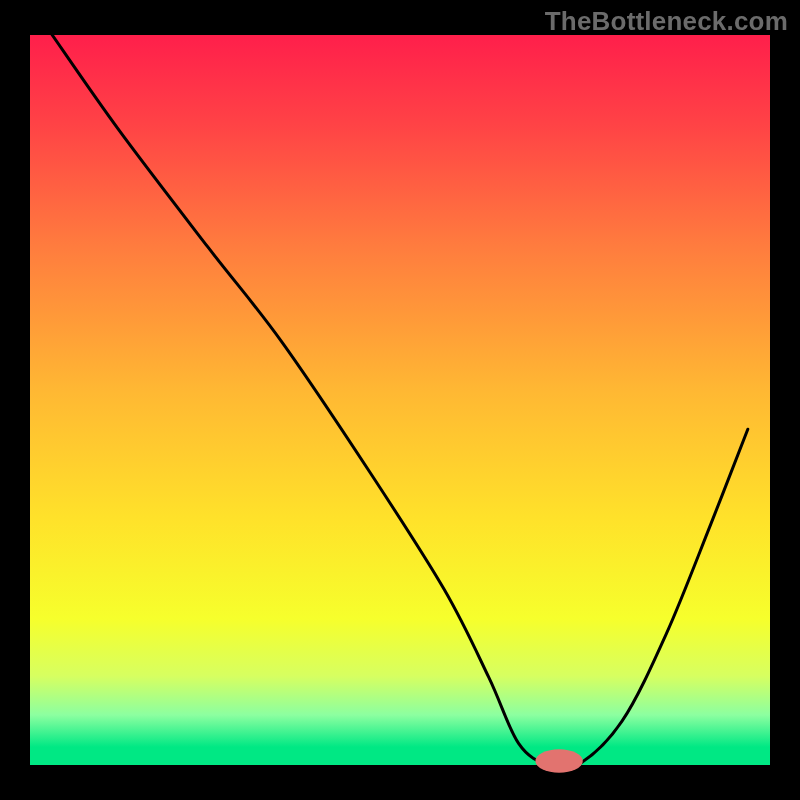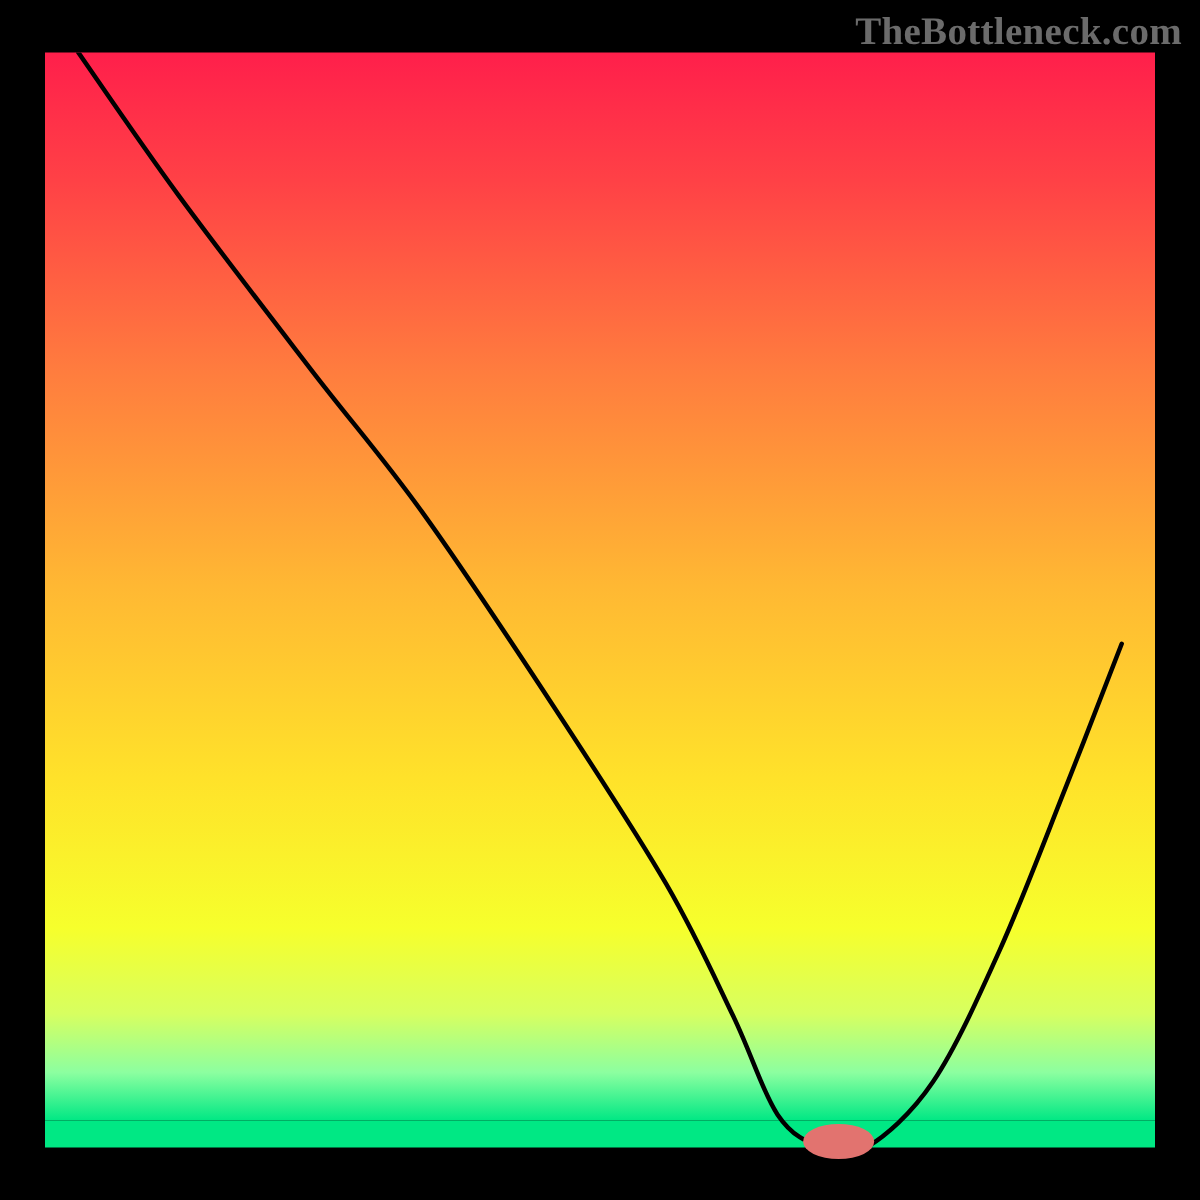--- a/index.html
+++ b/index.html
@@ -15,21 +15,21 @@
     left: 0;
     top: 0;
     width: 800px;
     height: 800px;
     background: #000;
   }
   .watermark {
     position: absolute;
     top: 6px;
     right: 12px;
-    font-family: Liberation Serif, serif;
+    font-family: Liberation Sans, sans-serif;
     font-size: 26px;
     font-weight: 600;
     color: #6b6b6b;
     letter-spacing: 0.2px;
   }
   svg {
     position: absolute;
     left: 0;
     top: 0;
   }

